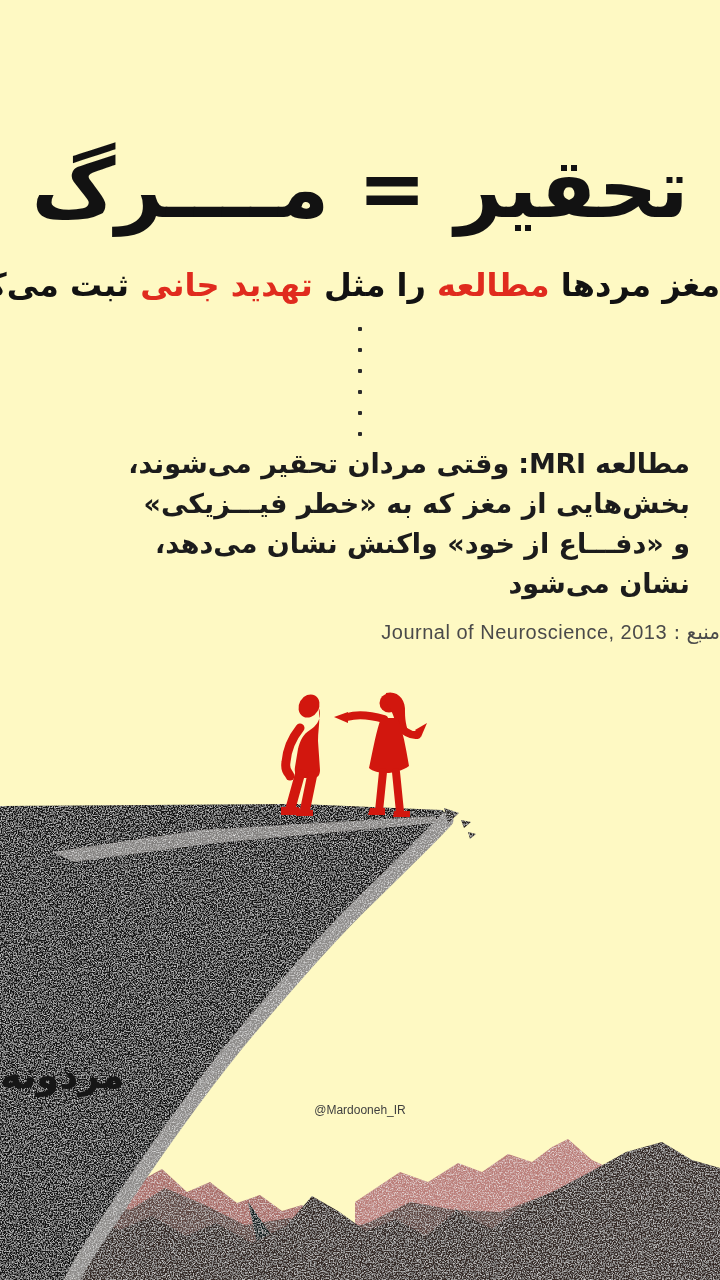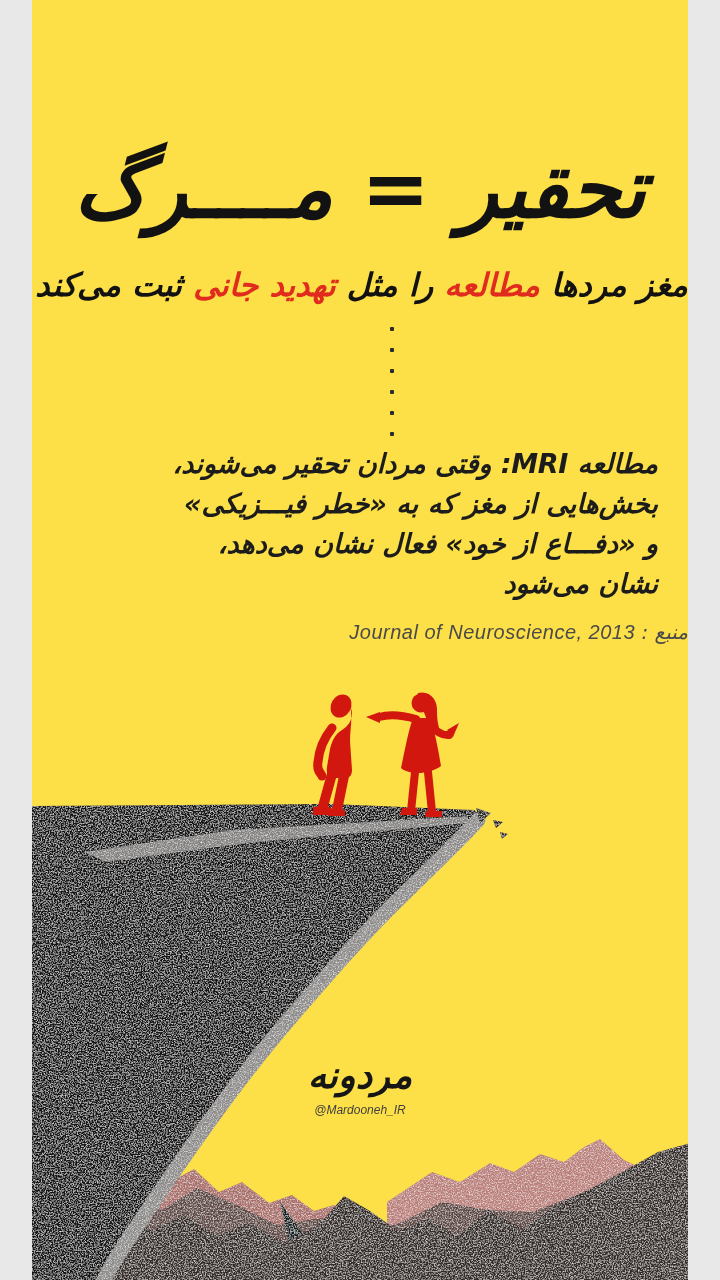--- a/index.html
+++ b/index.html
@@ -12,24 +12,23 @@
     --mountain-mid:#5f4743;
     --mountain-pink:#aa6e69;
     --mountain-pink-light:#bb7f7a;
     --shadow-teal:#132220;
     --muted:#4a4a4a;
     --handle-gray:#3f3f3f;
   }
   *{margin:0;padding:0;box-sizing:border-box;}
   html,body{background:#e8e8e8;}
   .canvas{
-    position:relative;width:656px;height:1280px;margin:0 auto;
-    background:#fde047;overflow:hidden;
+    position:relative;width:720px;height:1280px;margin:0 auto;
+    background:#fef9c3;overflow:hidden;
     font-family:"DejaVu Sans",sans-serif;
-    font-style:italic;
   }
   .title{
     position:absolute;top:140px;left:0;right:0;
     text-align:center;direction:rtl;
     font-size:82px;font-weight:bold;color:var(--ink);
     letter-spacing:-2px;line-height:1.2;white-space:nowrap;
   }
   .subtitle{
     position:absolute;top:266px;left:0;right:0;
     text-align:center;direction:rtl;
@@ -50,21 +49,21 @@
   }
   .source{
     position:absolute;top:620px;left:0;right:0;
     text-align:right;direction:rtl;
     font-size:20px;color:var(--muted);
   }
   .source .latin{font-family:"Liberation Sans",sans-serif;letter-spacing:0.5px;}
   .illu{position:absolute;top:690px;left:0;width:720px;height:590px;display:block;}
   .logo{
     position:absolute;top:1054px;left:0;right:0;z-index:3;
-    text-align:center;direction:rtl;
+    text-align:left;direction:rtl;
     font-size:37px;font-weight:bold;color:#161616;letter-spacing:-1px;
   }
   .handle{
     position:absolute;top:1103px;left:0;right:0;z-index:3;
     text-align:center;
     font-size:12px;color:var(--handle-gray);
     font-family:"Liberation Sans",sans-serif;
   }
   
   .cliff-body{fill:var(--cliff);}
@@ -93,21 +92,21 @@
     <div class="dot"></div>
     <div class="dot"></div>
     <div class="dot"></div>
     <div class="dot"></div>
     <div class="dot"></div>
   </div>
 
   <div class="body-text">
     <div>مطالعه MRI: وقتی مردان تحقیر می‌شوند،</div>
     <div>بخش‌هایی از مغز که به «خطر فیـــزیکی»</div>
-    <div>و «دفـــاع از خود» فعال نشان می‌دهد،</div>
+    <div>و «دفـــاع از خود» واکنش نشان می‌دهد،</div>
     <div>نشان می‌شود</div>
   </div>
 
   <div class="source"><span>منبع :</span> <span class="latin">Journal of Neuroscience, 2013</span></div>
 
   <svg class="illu" viewBox="0 0 720 590" xmlns="http://www.w3.org/2000/svg">
     <defs>
       <filter id="grain" x="-10%" y="-10%" width="120%" height="120%">
         <feTurbulence type="fractalNoise" baseFrequency="0.75" numOctaves="2" seed="4" result="n"></feTurbulence>
         <feColorMatrix in="n" type="matrix" values="0 0 0 0 1  0 0 0 0 1  0 0 0 0 1  0.9 0.9 0.9 0 -1.25" result="sp"></feColorMatrix>

